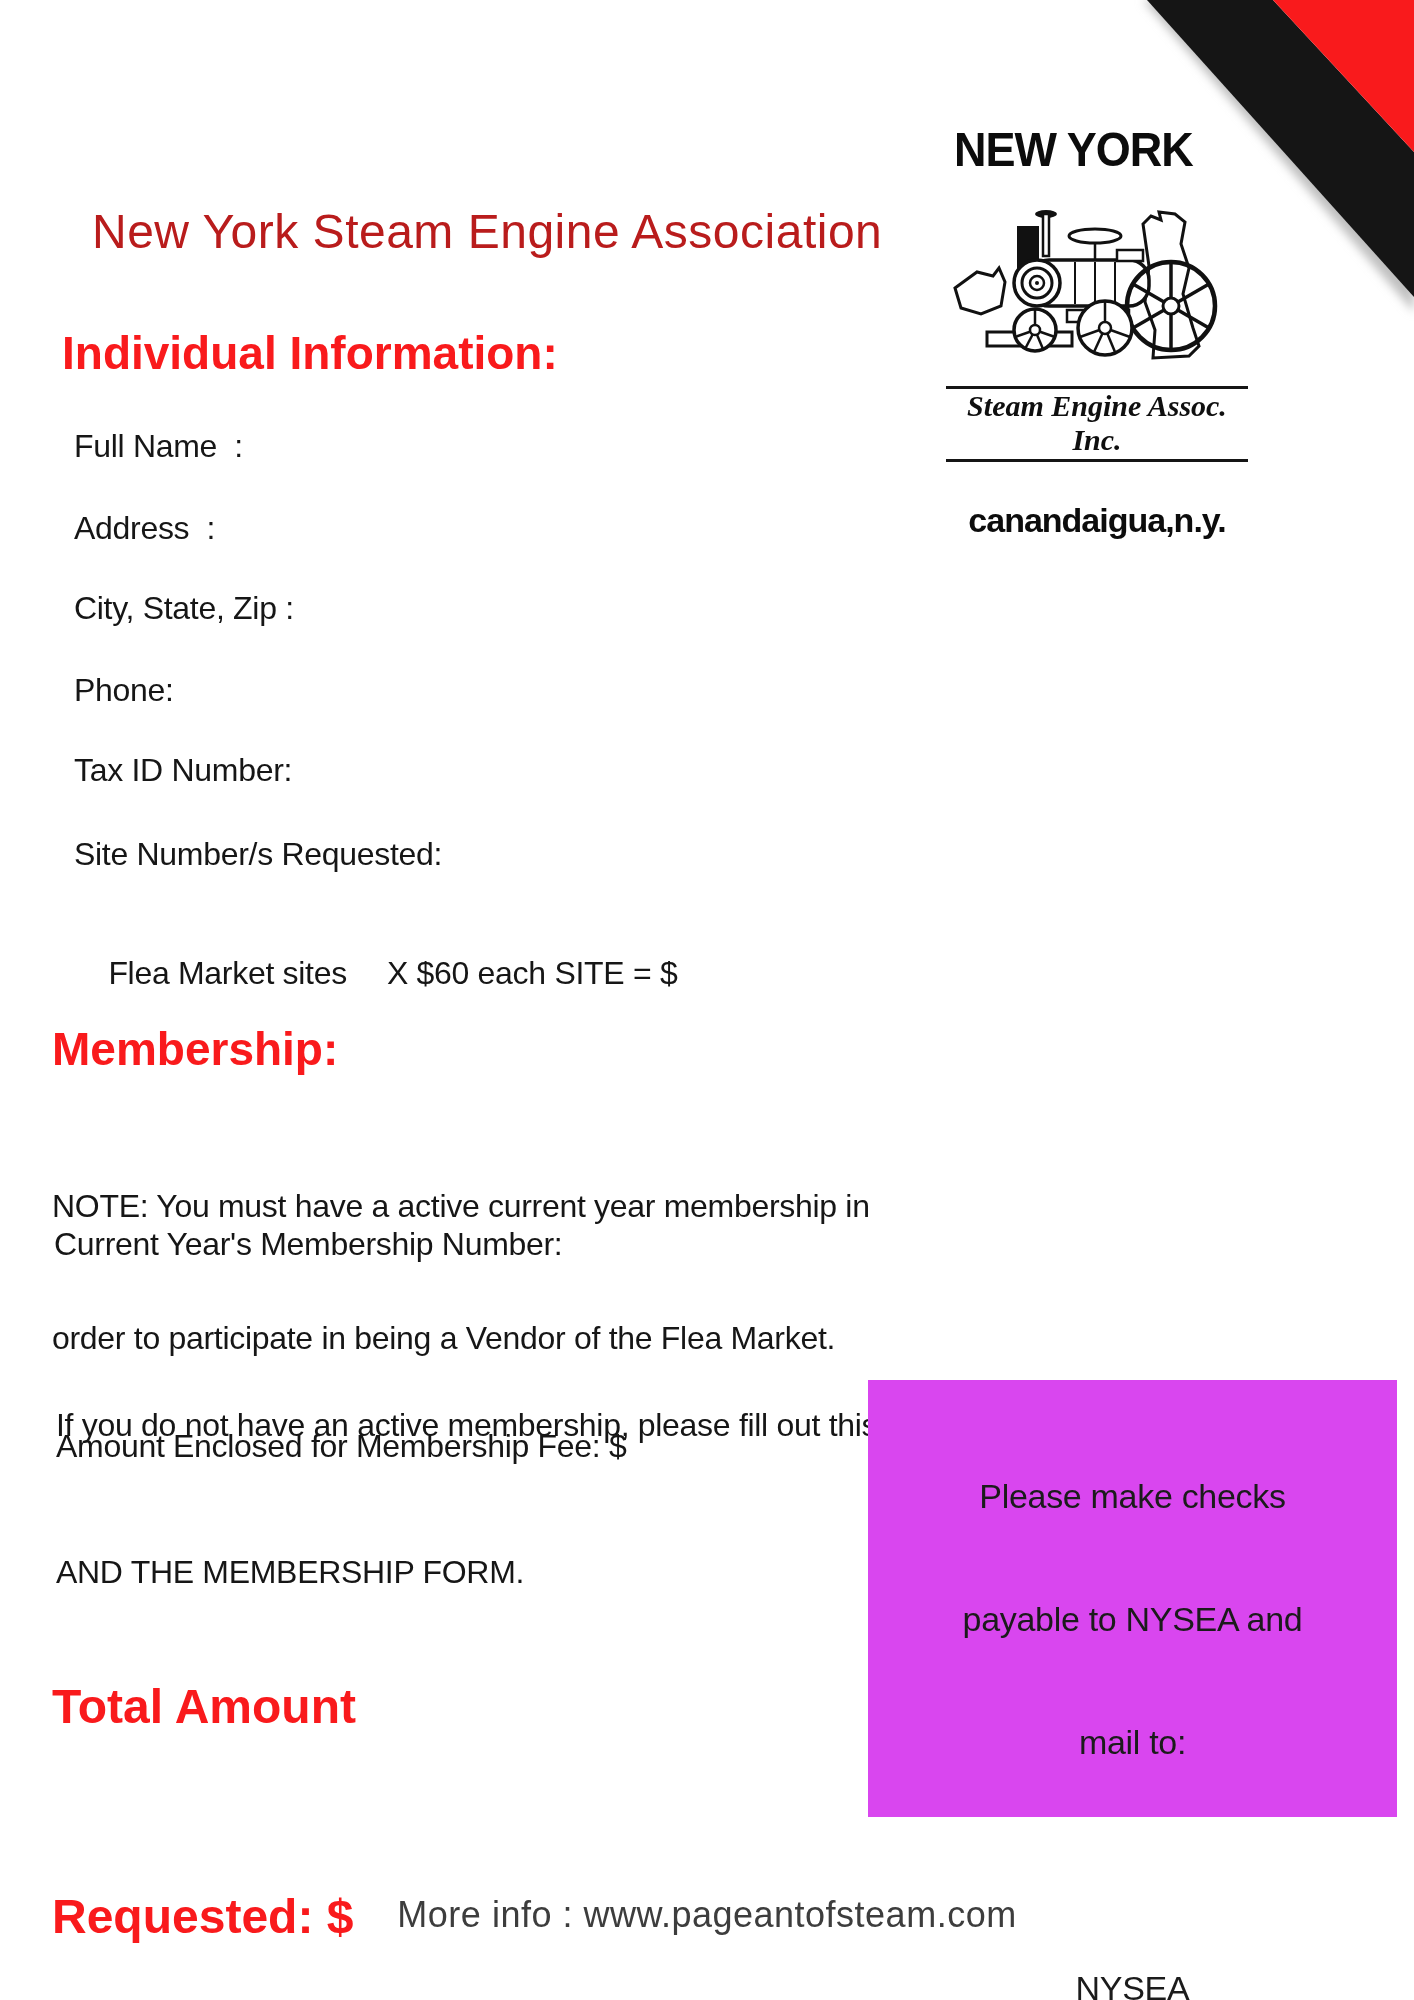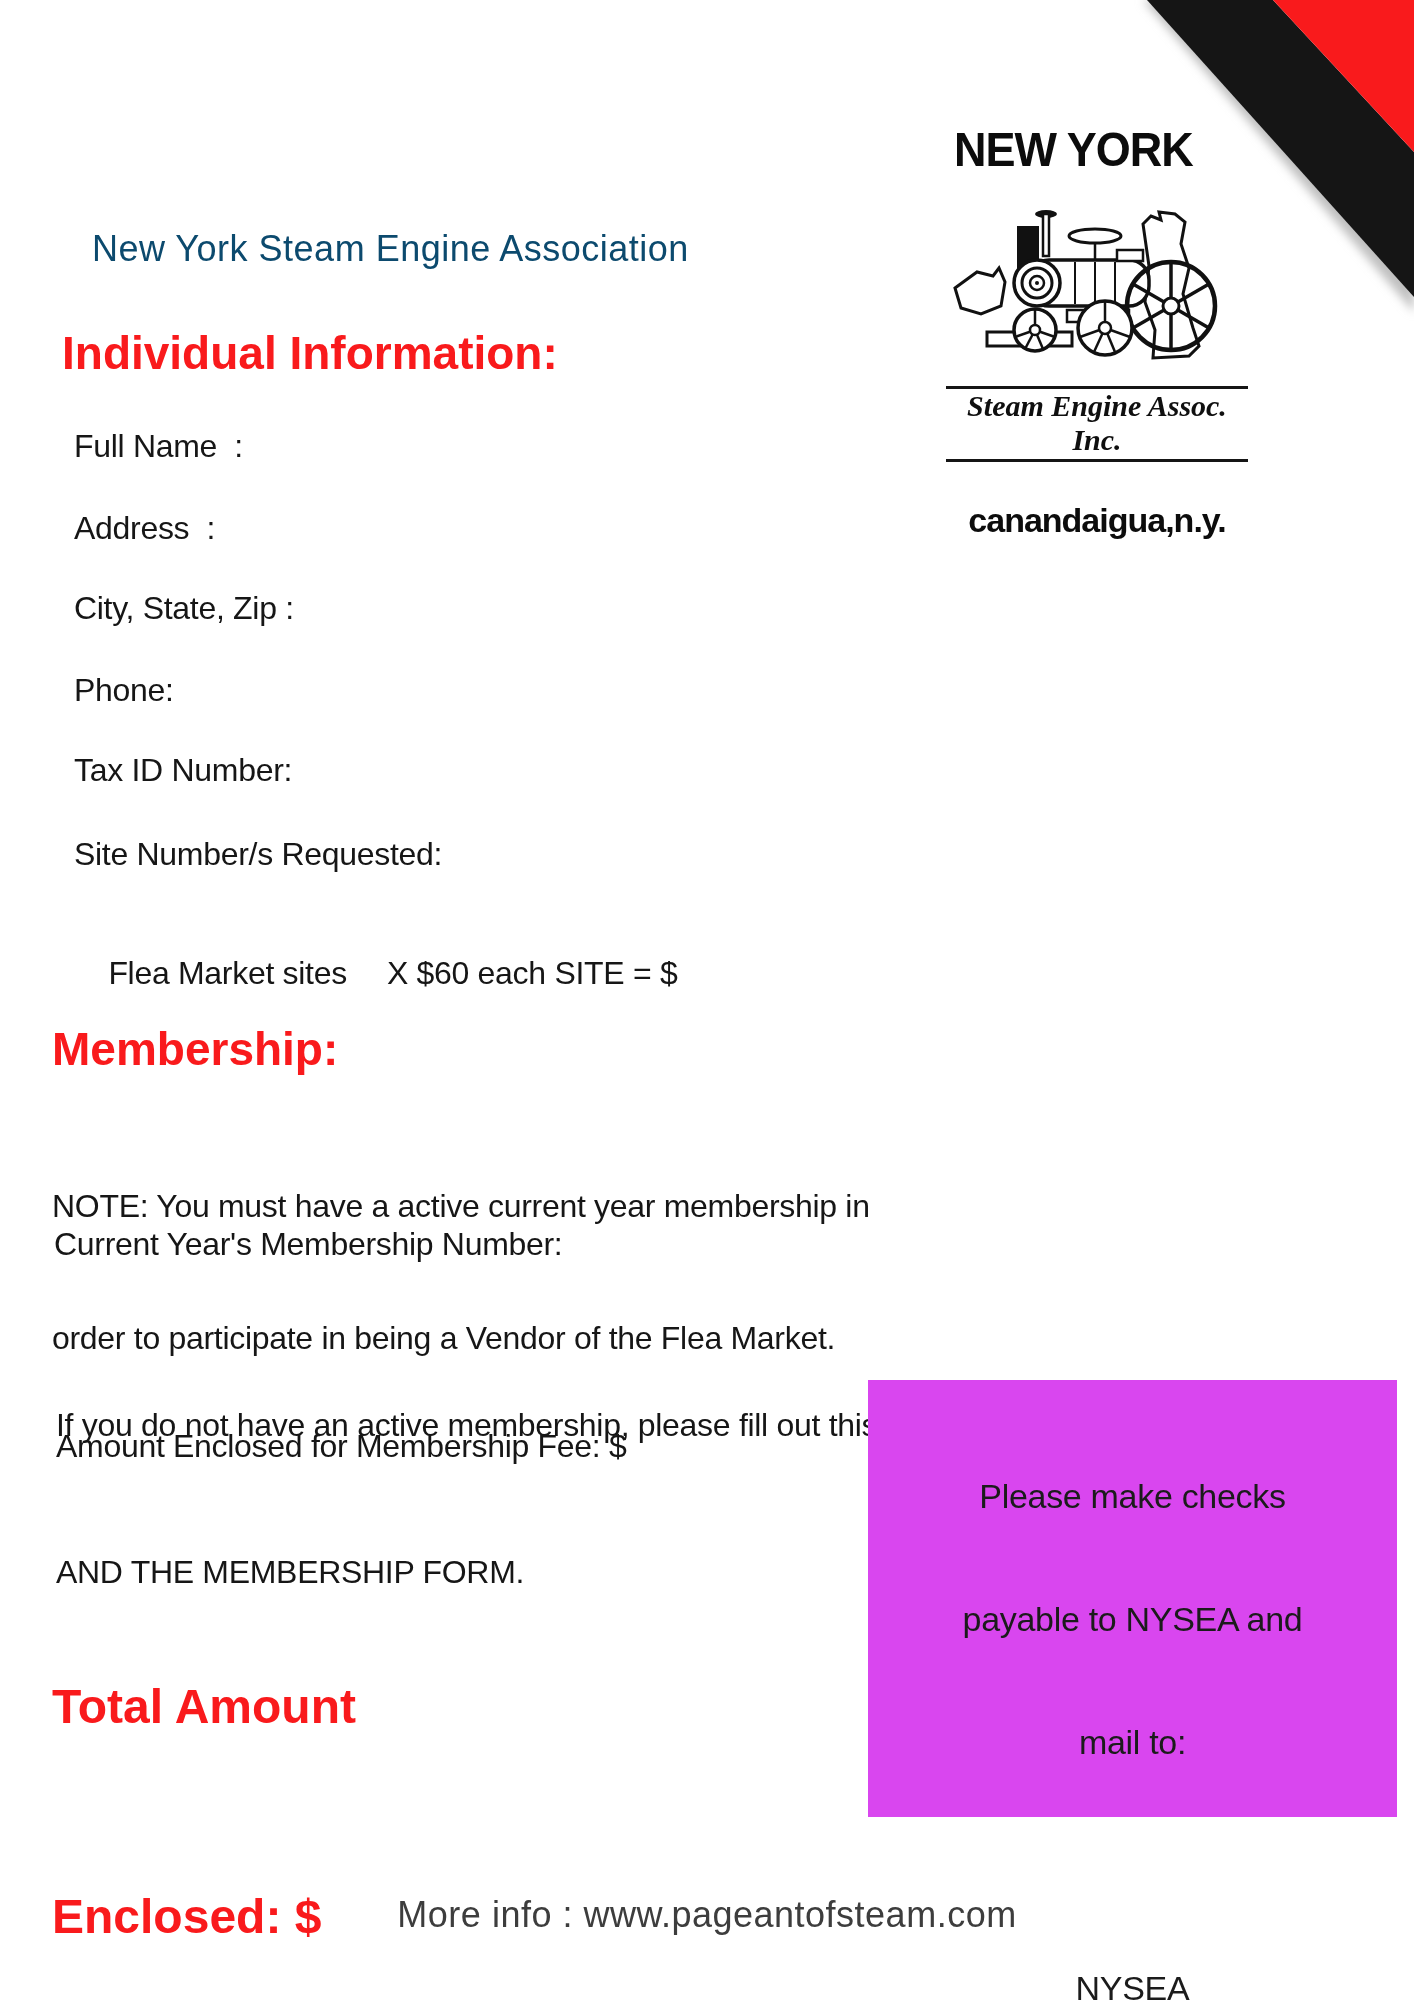--- a/index.html
+++ b/index.html
@@ -12,23 +12,22 @@
     color:#161616;
   }
   .abs{position:absolute;white-space:pre-wrap;}
   .page-title{
     left:52px;top:84px;
     font-size:76px;font-weight:bold;letter-spacing:-1px;
     line-height:1.15;
   }
   .page-subtitle{
     left:92px;top:204px;
-    font-size:36px;letter-spacing:0.5px;
-    color:#0c4a6e;
-    margin-top:24px;
+    font-size:48px;letter-spacing:0.5px;
+    color:#b91c1c;
   }
   .section-heading{
     font-size:46px;font-weight:bold;letter-spacing:0px;
   }
   .body-text{
     font-size:32px;letter-spacing:-0.3px;color:#161616;
   }
   .field-row{left:74px;}
   .note-block{line-height:44px;}
   .nomem-block{line-height:49px;}
@@ -179,21 +178,21 @@
 
   <div class="abs body-text nomem-block" style="left:56px;top:1303px;">
     <div>If you do not have an active membership, please fill out this form</div>
     <div>AND THE MEMBERSHIP FORM.</div>
   </div>
 
   <div class="abs body-text" style="left:56px;top:1428px;">Amount Enclosed for Membership Fee: $</div>
 
   <div class="abs total-heading" style="color:#f91a1c;">
     <div>Total Amount</div>
-    <div>Enclosed: $</div>
+    <div>Requested: $</div>
   </div>
 
   <div class="abs checks-box" style="background:#d946ef;">
     <div class="box-line">Please make checks</div>
     <div class="box-line">payable to NYSEA and</div>
     <div class="box-line">mail to:</div>
     <div class="box-line"></div>
     <div class="box-line">NYSEA</div>
     
     

